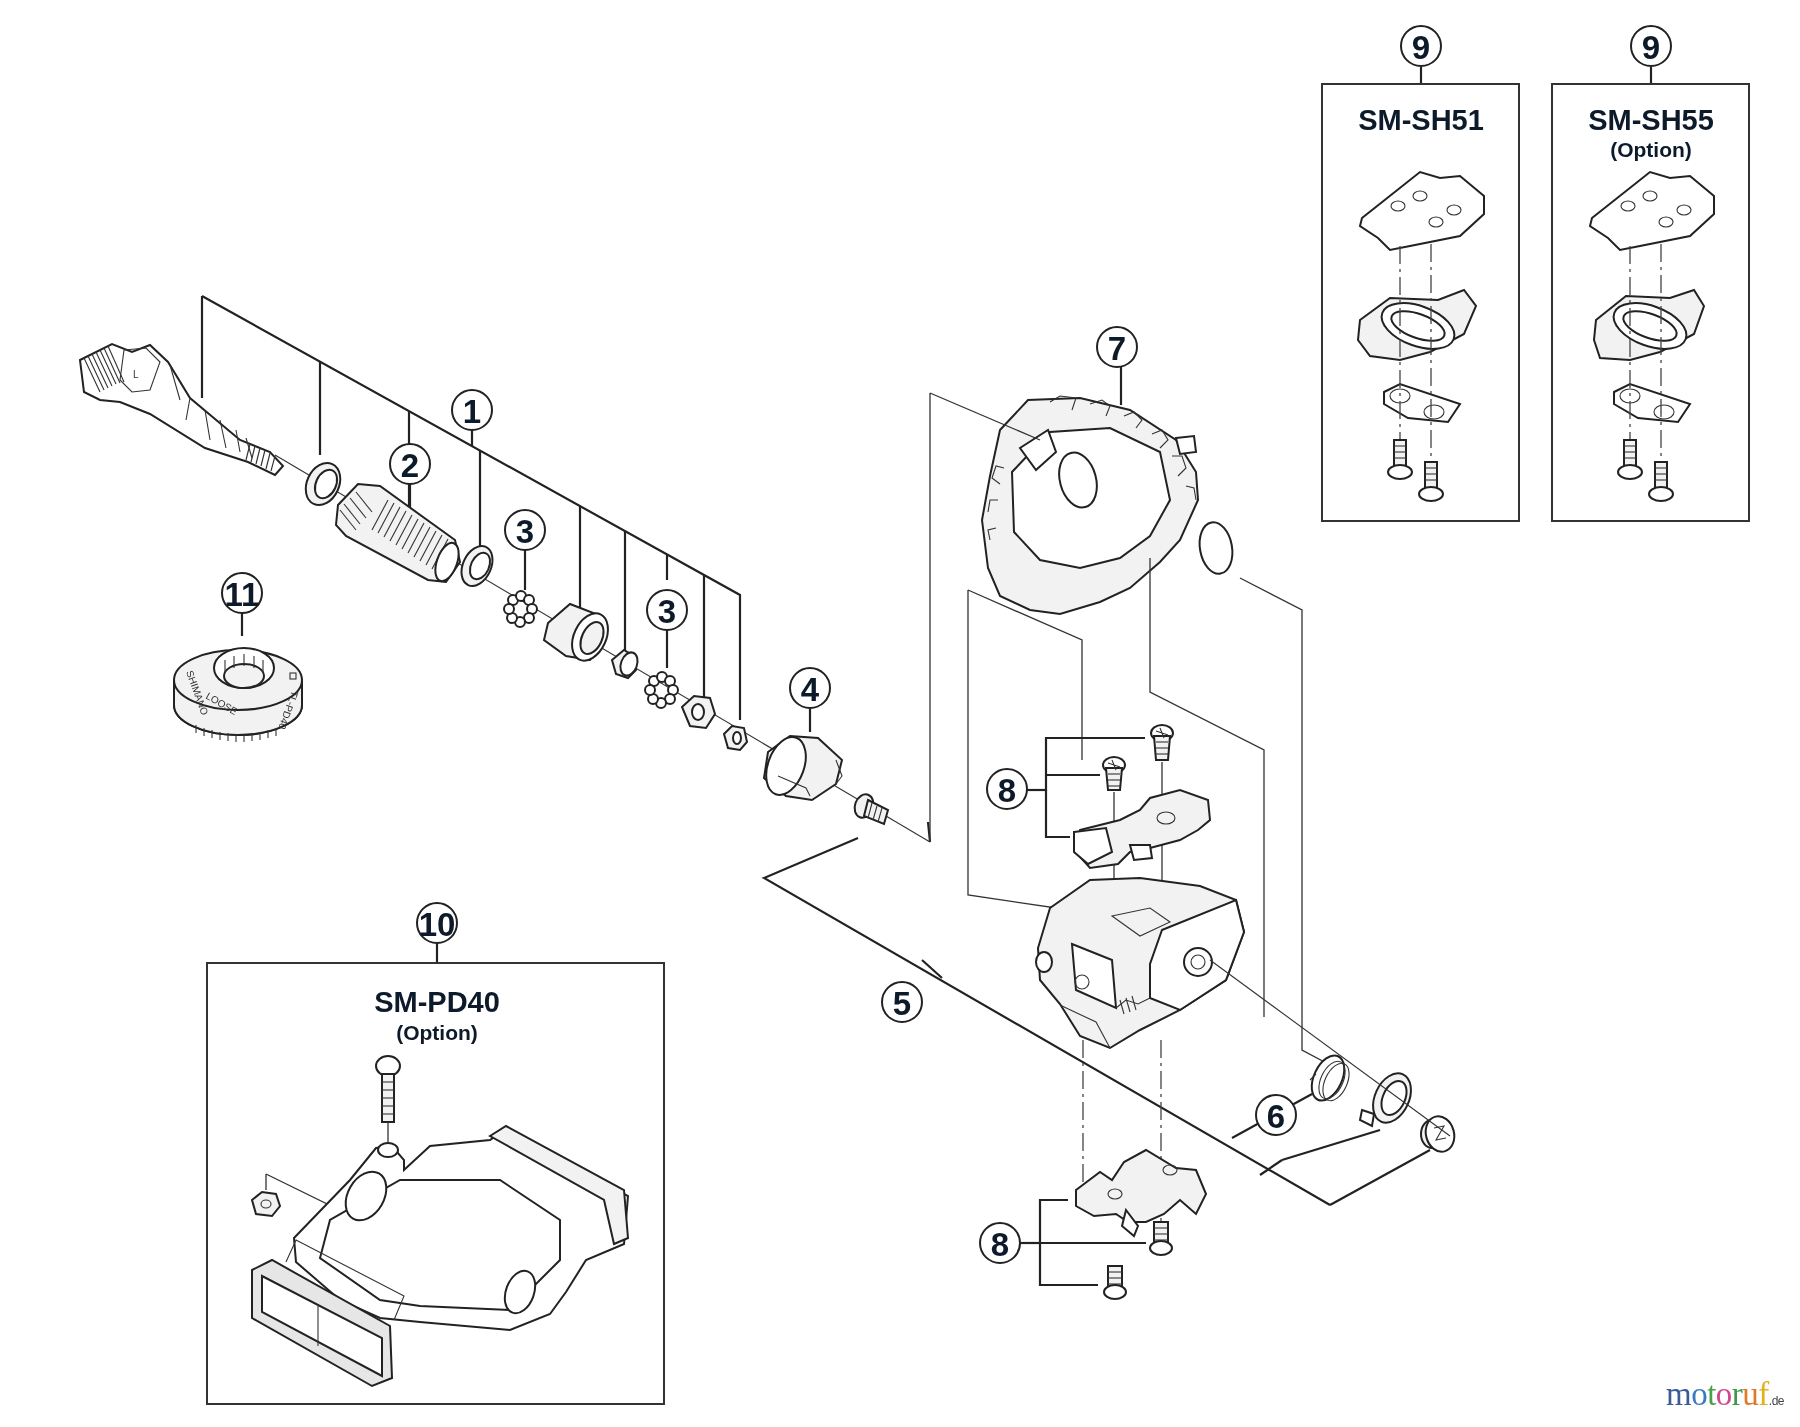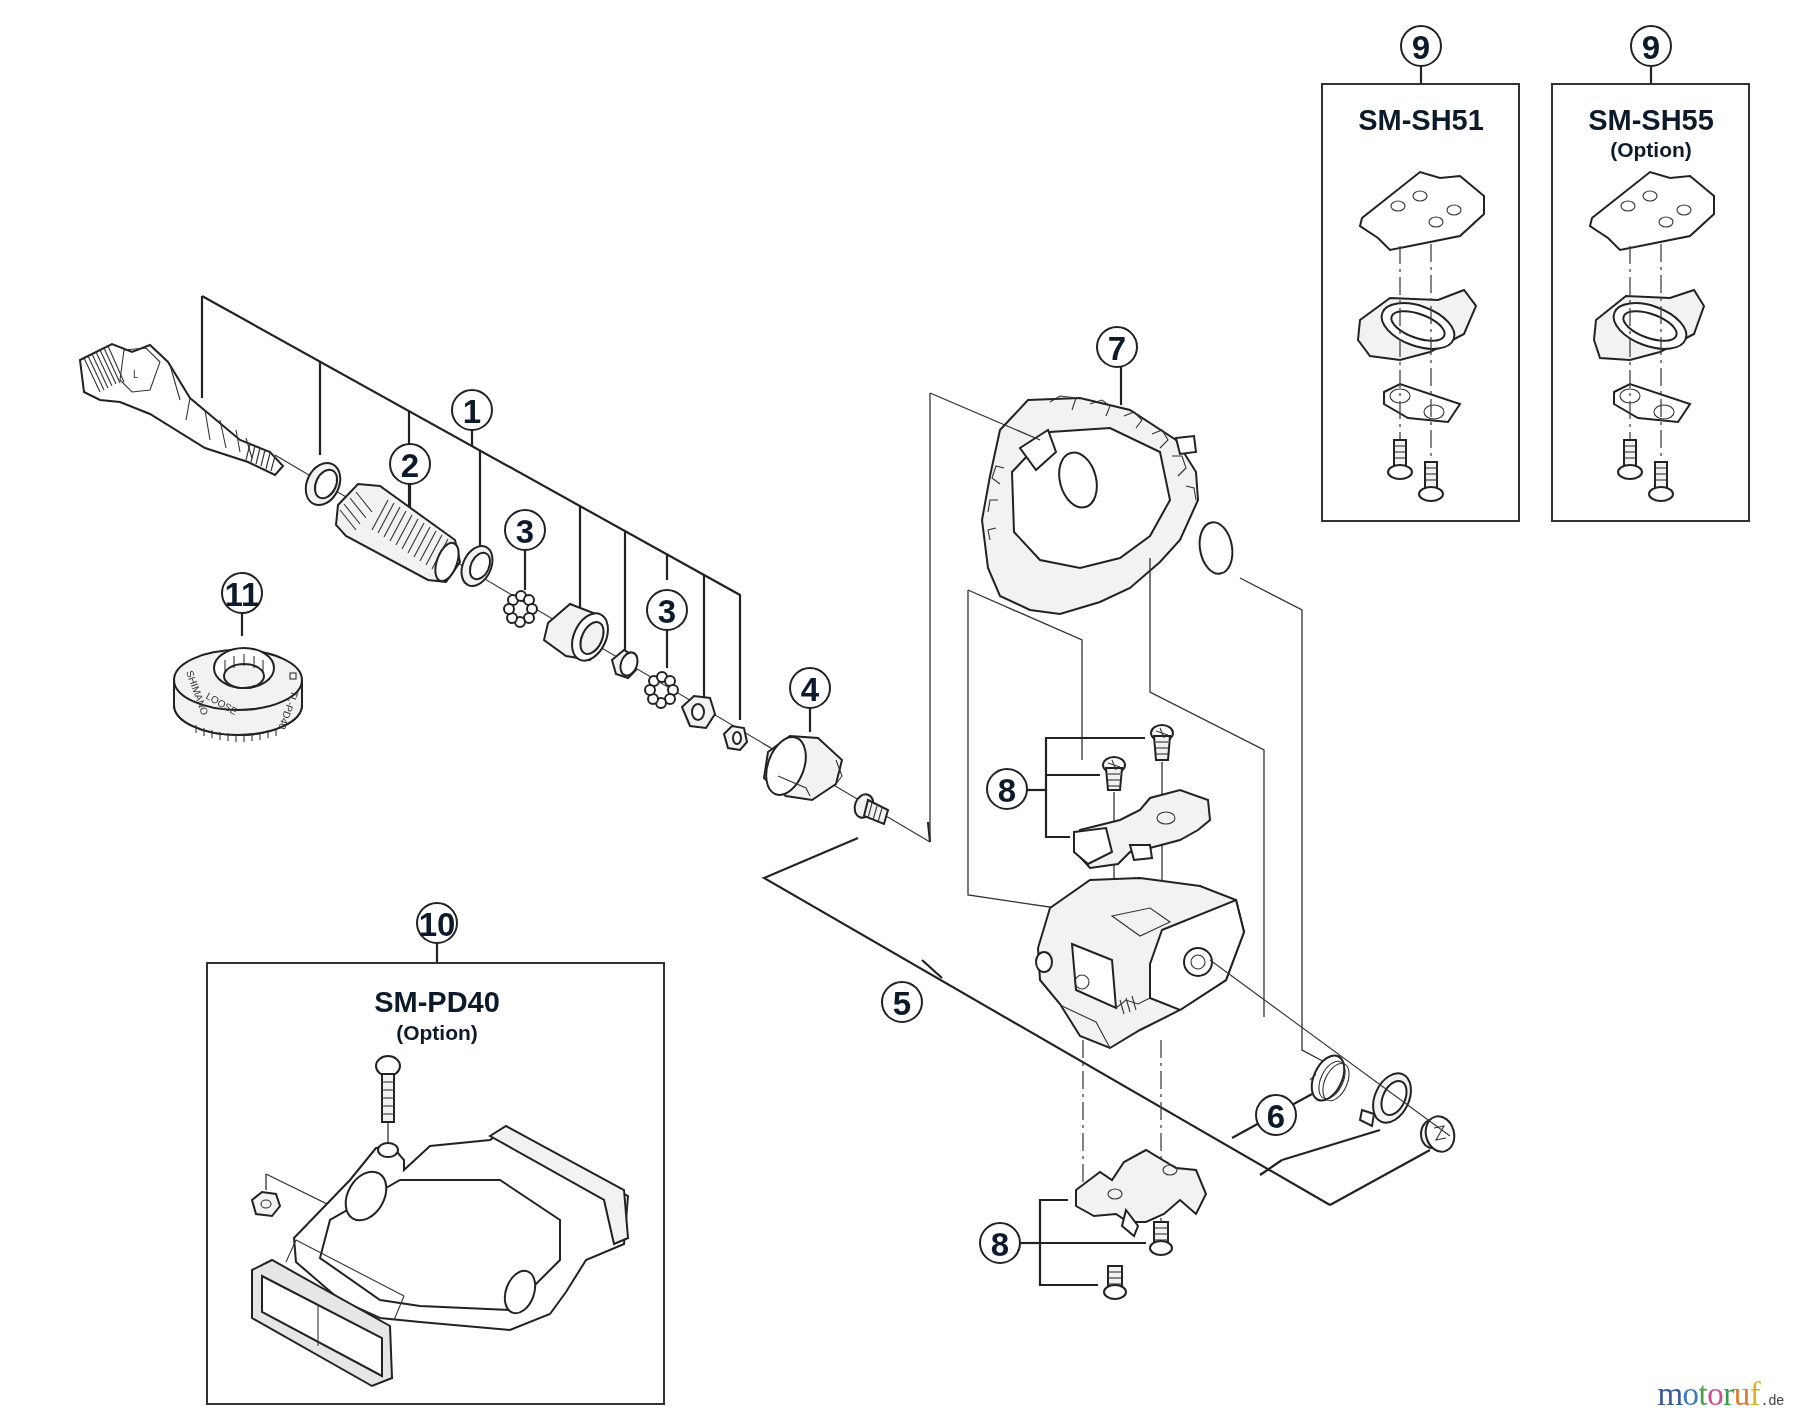--- a/index.html
+++ b/index.html
@@ -18,21 +18,21 @@
   .callout-text { font-family: "Liberation Sans", sans-serif; font-weight: bold; font-size: 33px;
                   fill: #0d1a2a; text-anchor: middle; dominant-baseline: central; }
   .box { stroke: #333; stroke-width: 2; fill: none; }
   .box-title { font-family: "Liberation Sans", sans-serif; font-weight: bold; font-size: 29px;
                fill: #0d1a2a; text-anchor: middle; }
   .box-sub { font-family: "Liberation Sans", sans-serif; font-weight: bold; font-size: 21px;
              fill: #0d1a2a; text-anchor: middle; }
   .tool-text { font-family: "Liberation Sans", sans-serif; font-size: 10px; fill: #333; }
   #watermark { position: absolute; right: 16px; bottom: 14px; font-family: "Liberation Serif", serif;
                font-size: 33px; letter-spacing: -0.5px; }
-  #watermark .suffix { font-size: 14px; color: #444; font-family: Liberation Mono, monospace; }
+  #watermark .suffix { font-size: 12px; color: #444; font-family: Liberation Sans, sans-serif; }
 </style>
 </head>
 <body>
 
 <svg id="diagram" viewBox="0 0 1800 1427" xmlns="http://www.w3.org/2000/svg">
 
   <g>
 
     <polyline class="lead" points="202,296 202,398"></polyline>
     <polyline class="lead" points="202,296 740,595 740,720"></polyline>

